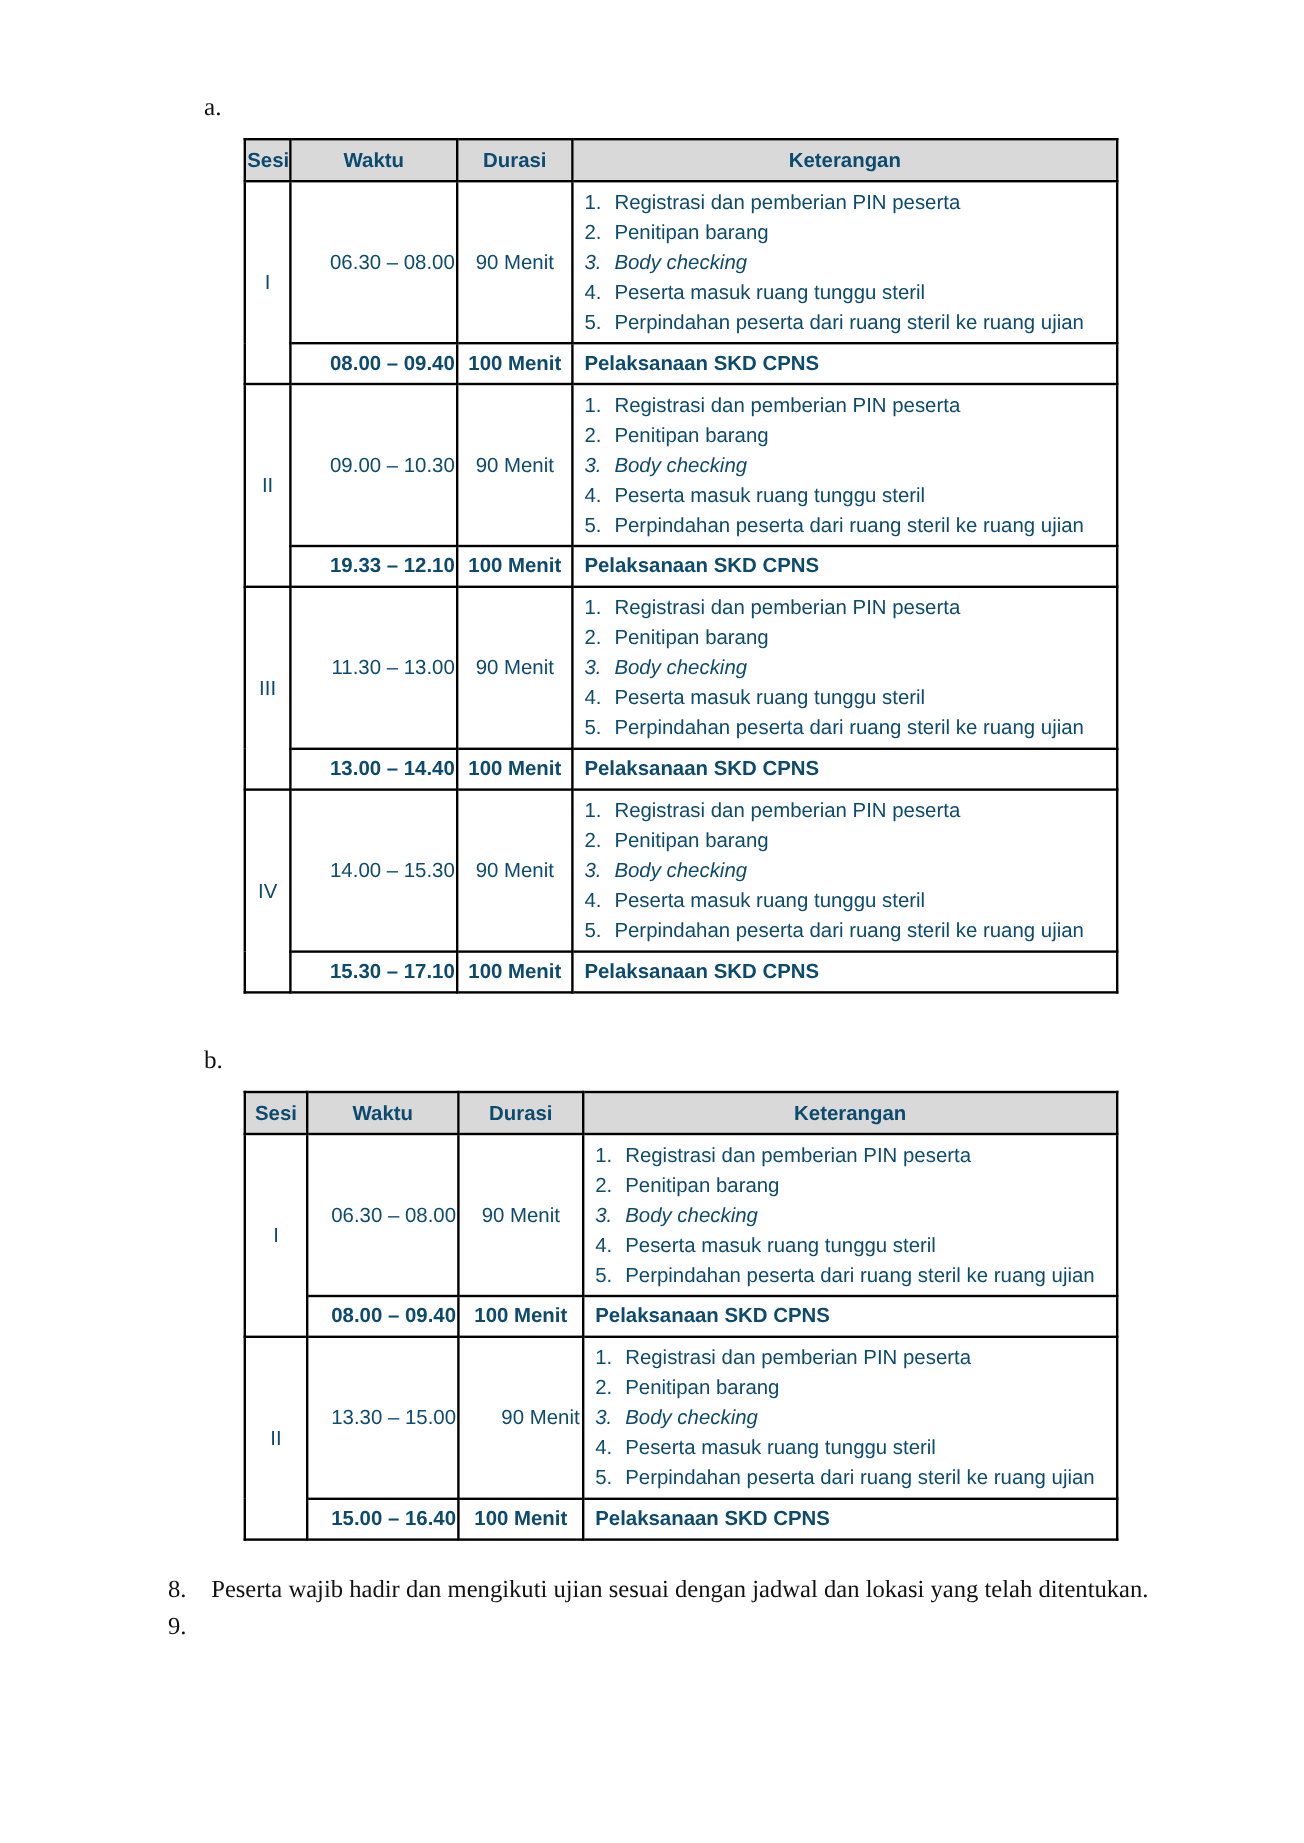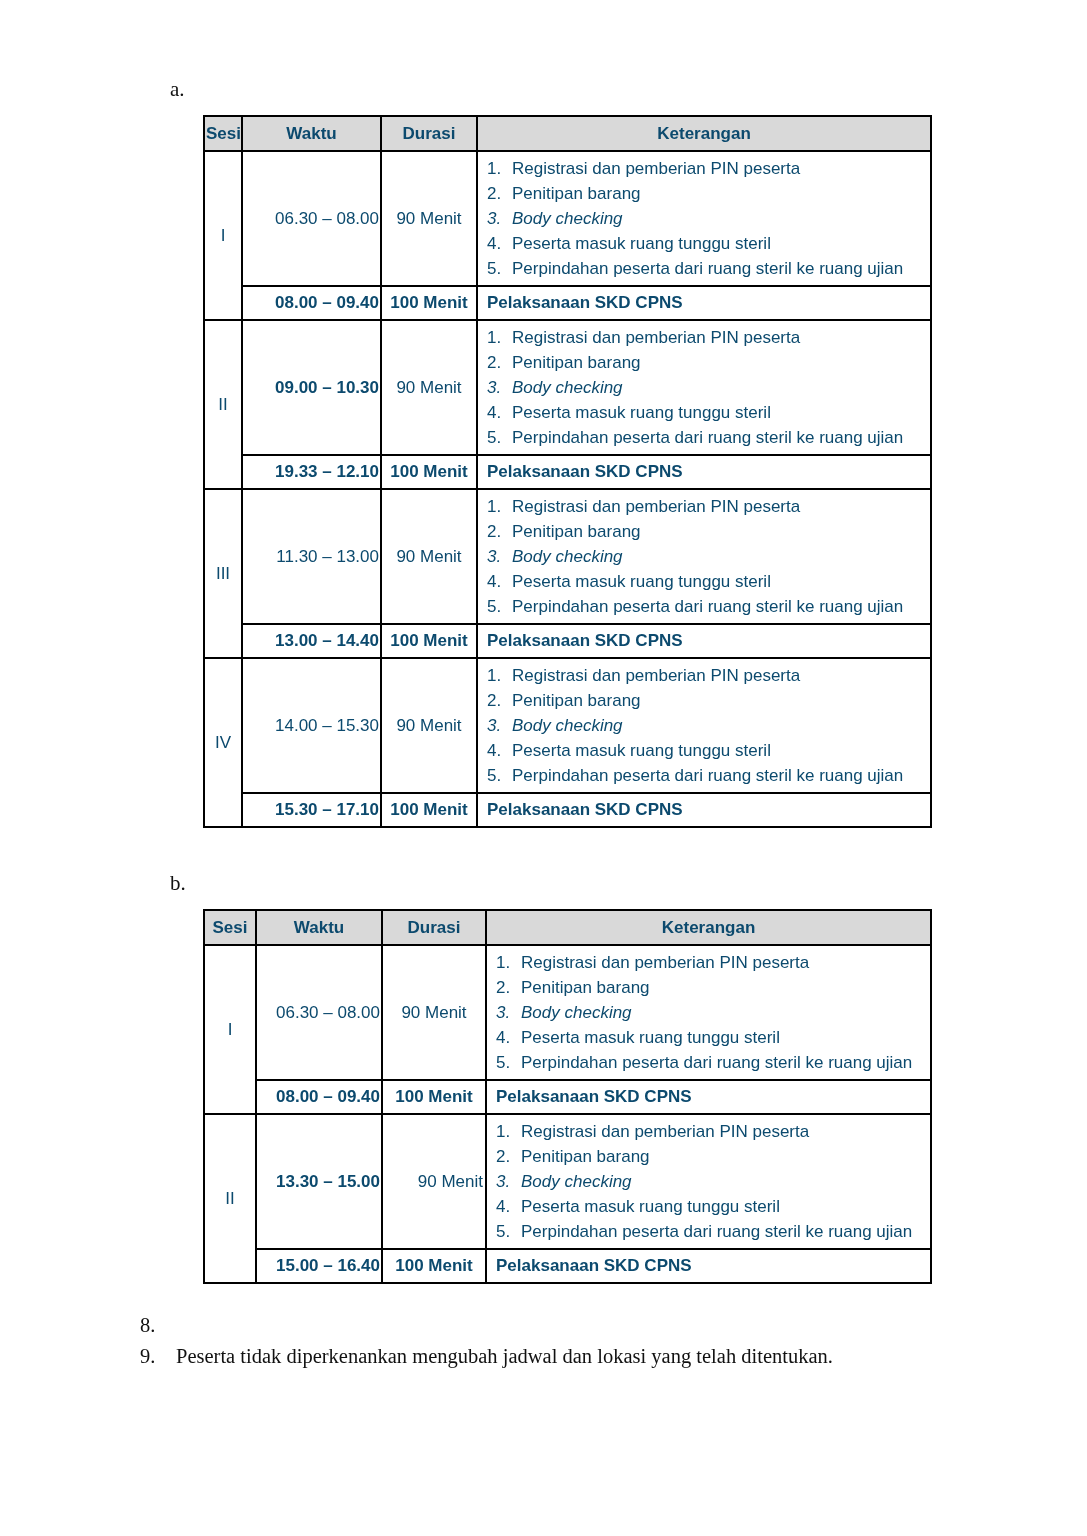--- a/index.html
+++ b/index.html
@@ -55,21 +55,21 @@
   tr.prep-row { height: 134px; }
   tr.exam-row { height: 34px; }
 
   td.sesi-cell   { text-align: center; vertical-align: middle; }
   td.waktu-cell  { text-align: right; vertical-align: middle; }
   td.durasi-cell { text-align: center; vertical-align: middle; margin-top: 25px; }
   td.durasi-cell.align-right { text-align: right; padding-right: 2px; }
   td.ket-cell { padding: 4px 2px 4px 9px; vertical-align: middle; }
 
   tr.exam-row td { font-weight: bold; }
-  .bold { font-weight: bold; }
+  .bold { font-weight: normal; }
   .italic { font-style: italic; }
 
   .kline { display: flex; line-height: 25px; white-space: nowrap; }
   .knum  { width: 25px; flex: none; }
 
   .sec-b { margin-top: 42px; }
 
   .notes { margin-top: 26px; margin-left: 140px; font-size: 20.5px; }
   .note-line { display: flex; line-height: 31px; }
   .note-num { width: 36px; flex: none; }
@@ -315,20 +315,20 @@
             <td class="durasi-cell">100 Menit</td>
             <td class="ket-cell">Pelaksanaan SKD CPNS</td>
           </tr>
         </tbody>
     </table>
   </section>
 
   <div class="notes">
       <div class="note-line">
         <span class="note-num">8.</span>
+        <span class="note-text">Peserta wajib hadir dan mengikuti ujian sesuai dengan jadwal dan lokasi yang telah ditentukan.</span>
       </div>
       <div class="note-line">
         <span class="note-num">9.</span>
-        <span class="note-text">Peserta tidak diperkenankan mengubah jadwal dan lokasi yang telah ditentukan.</span>
       </div>
     </div>
 
 </div>
 
 </body></html>

